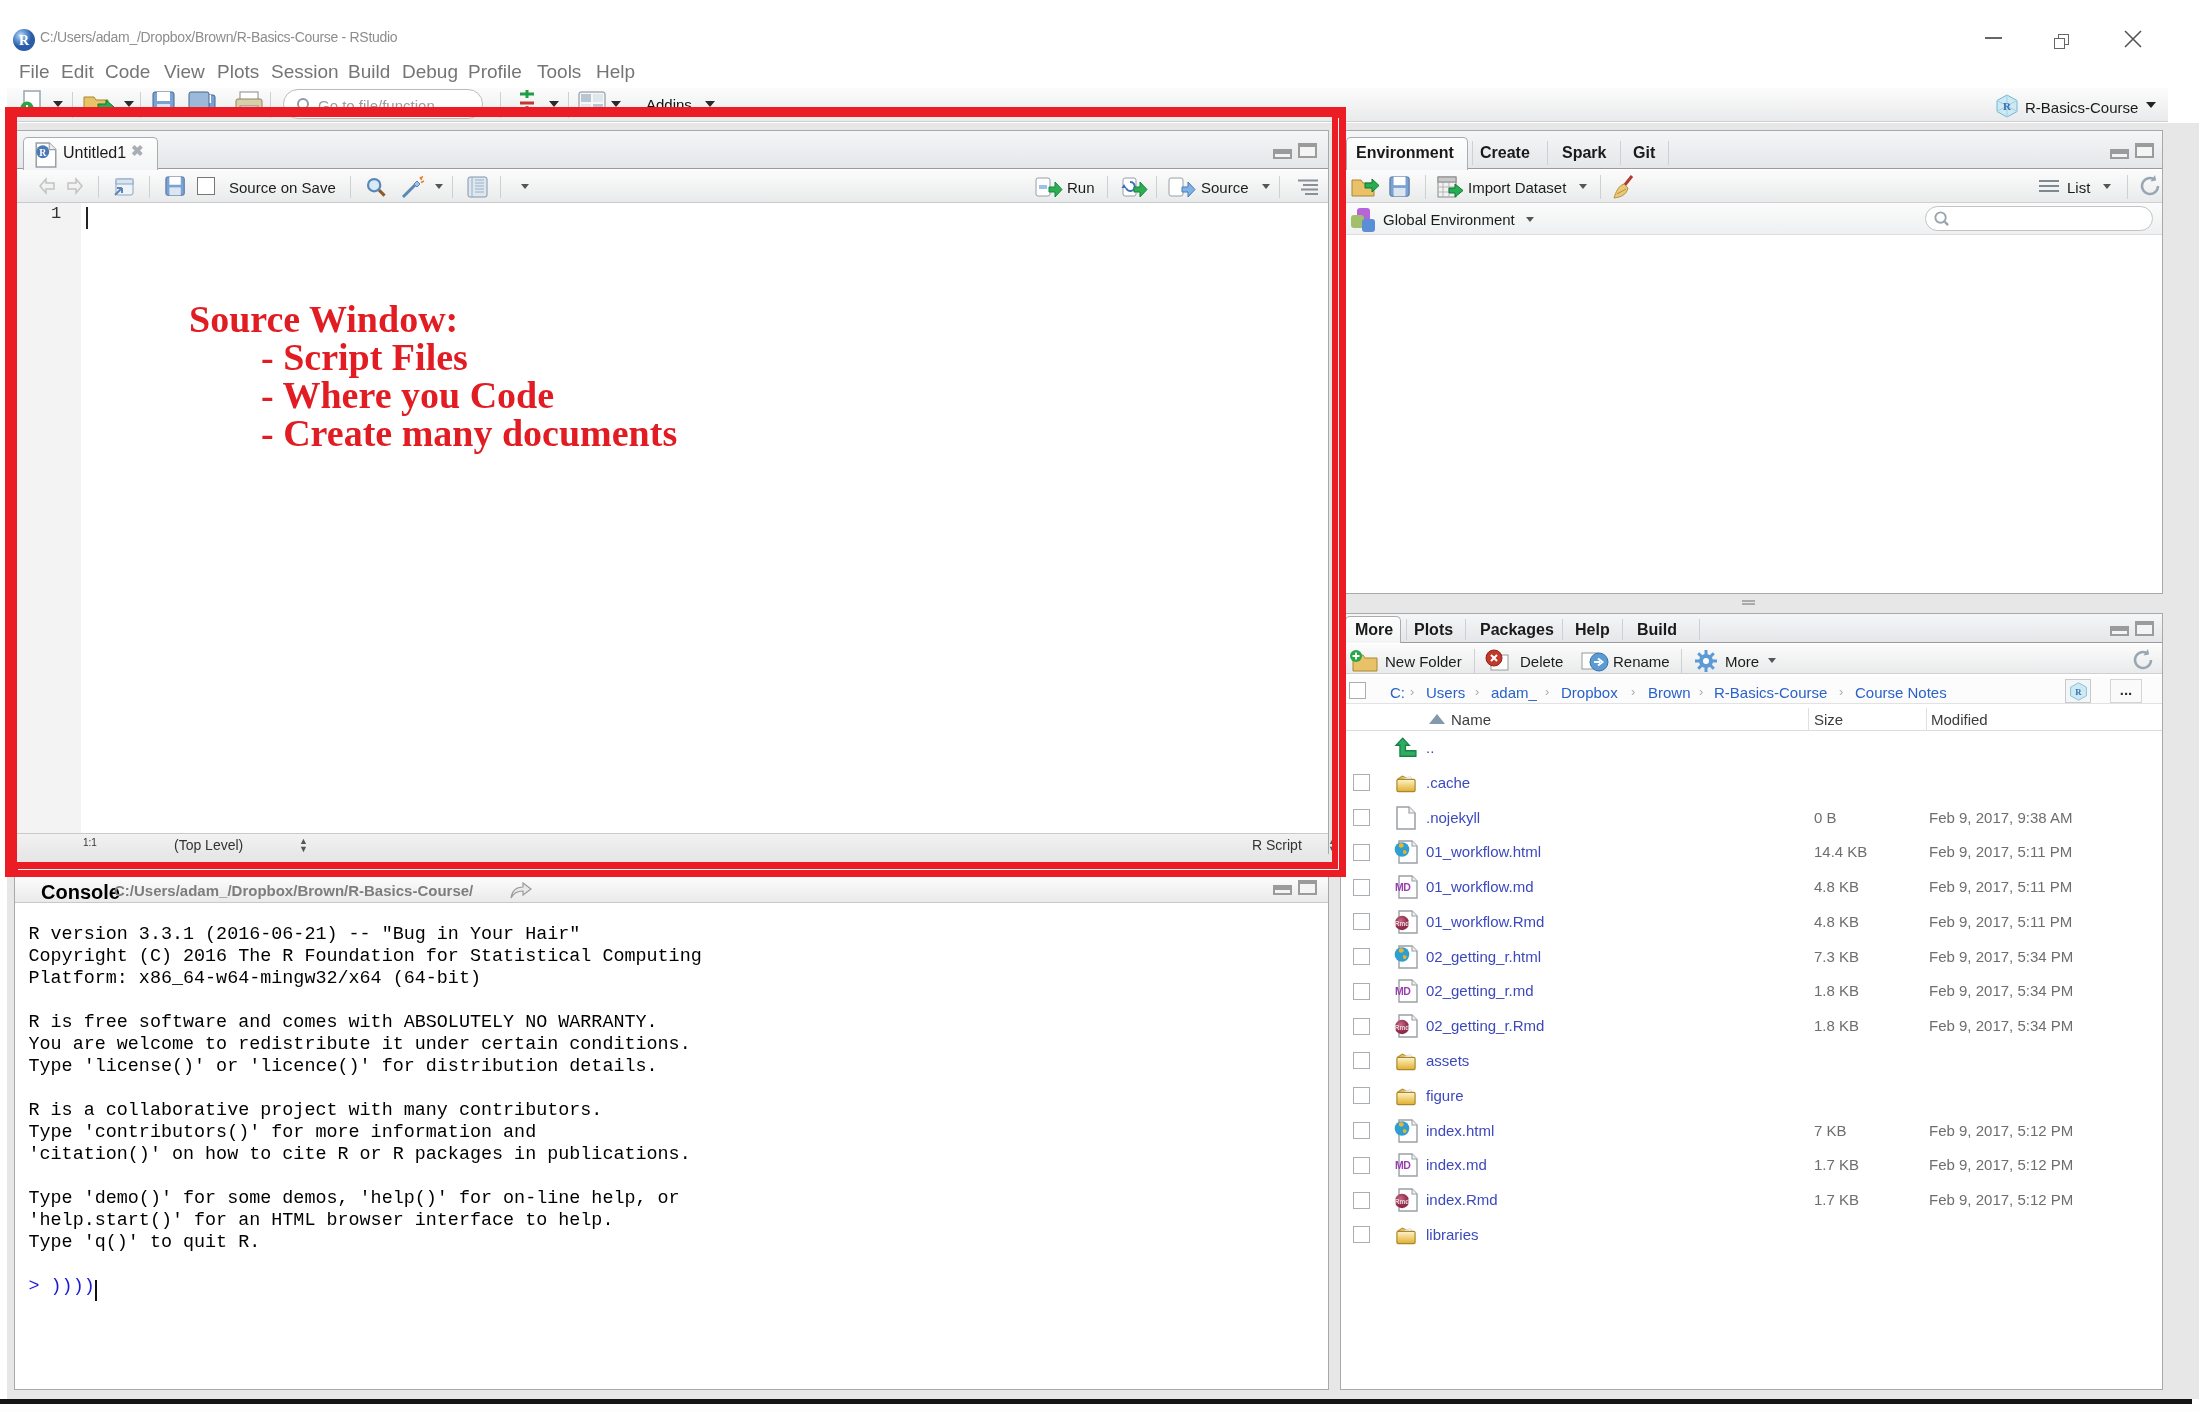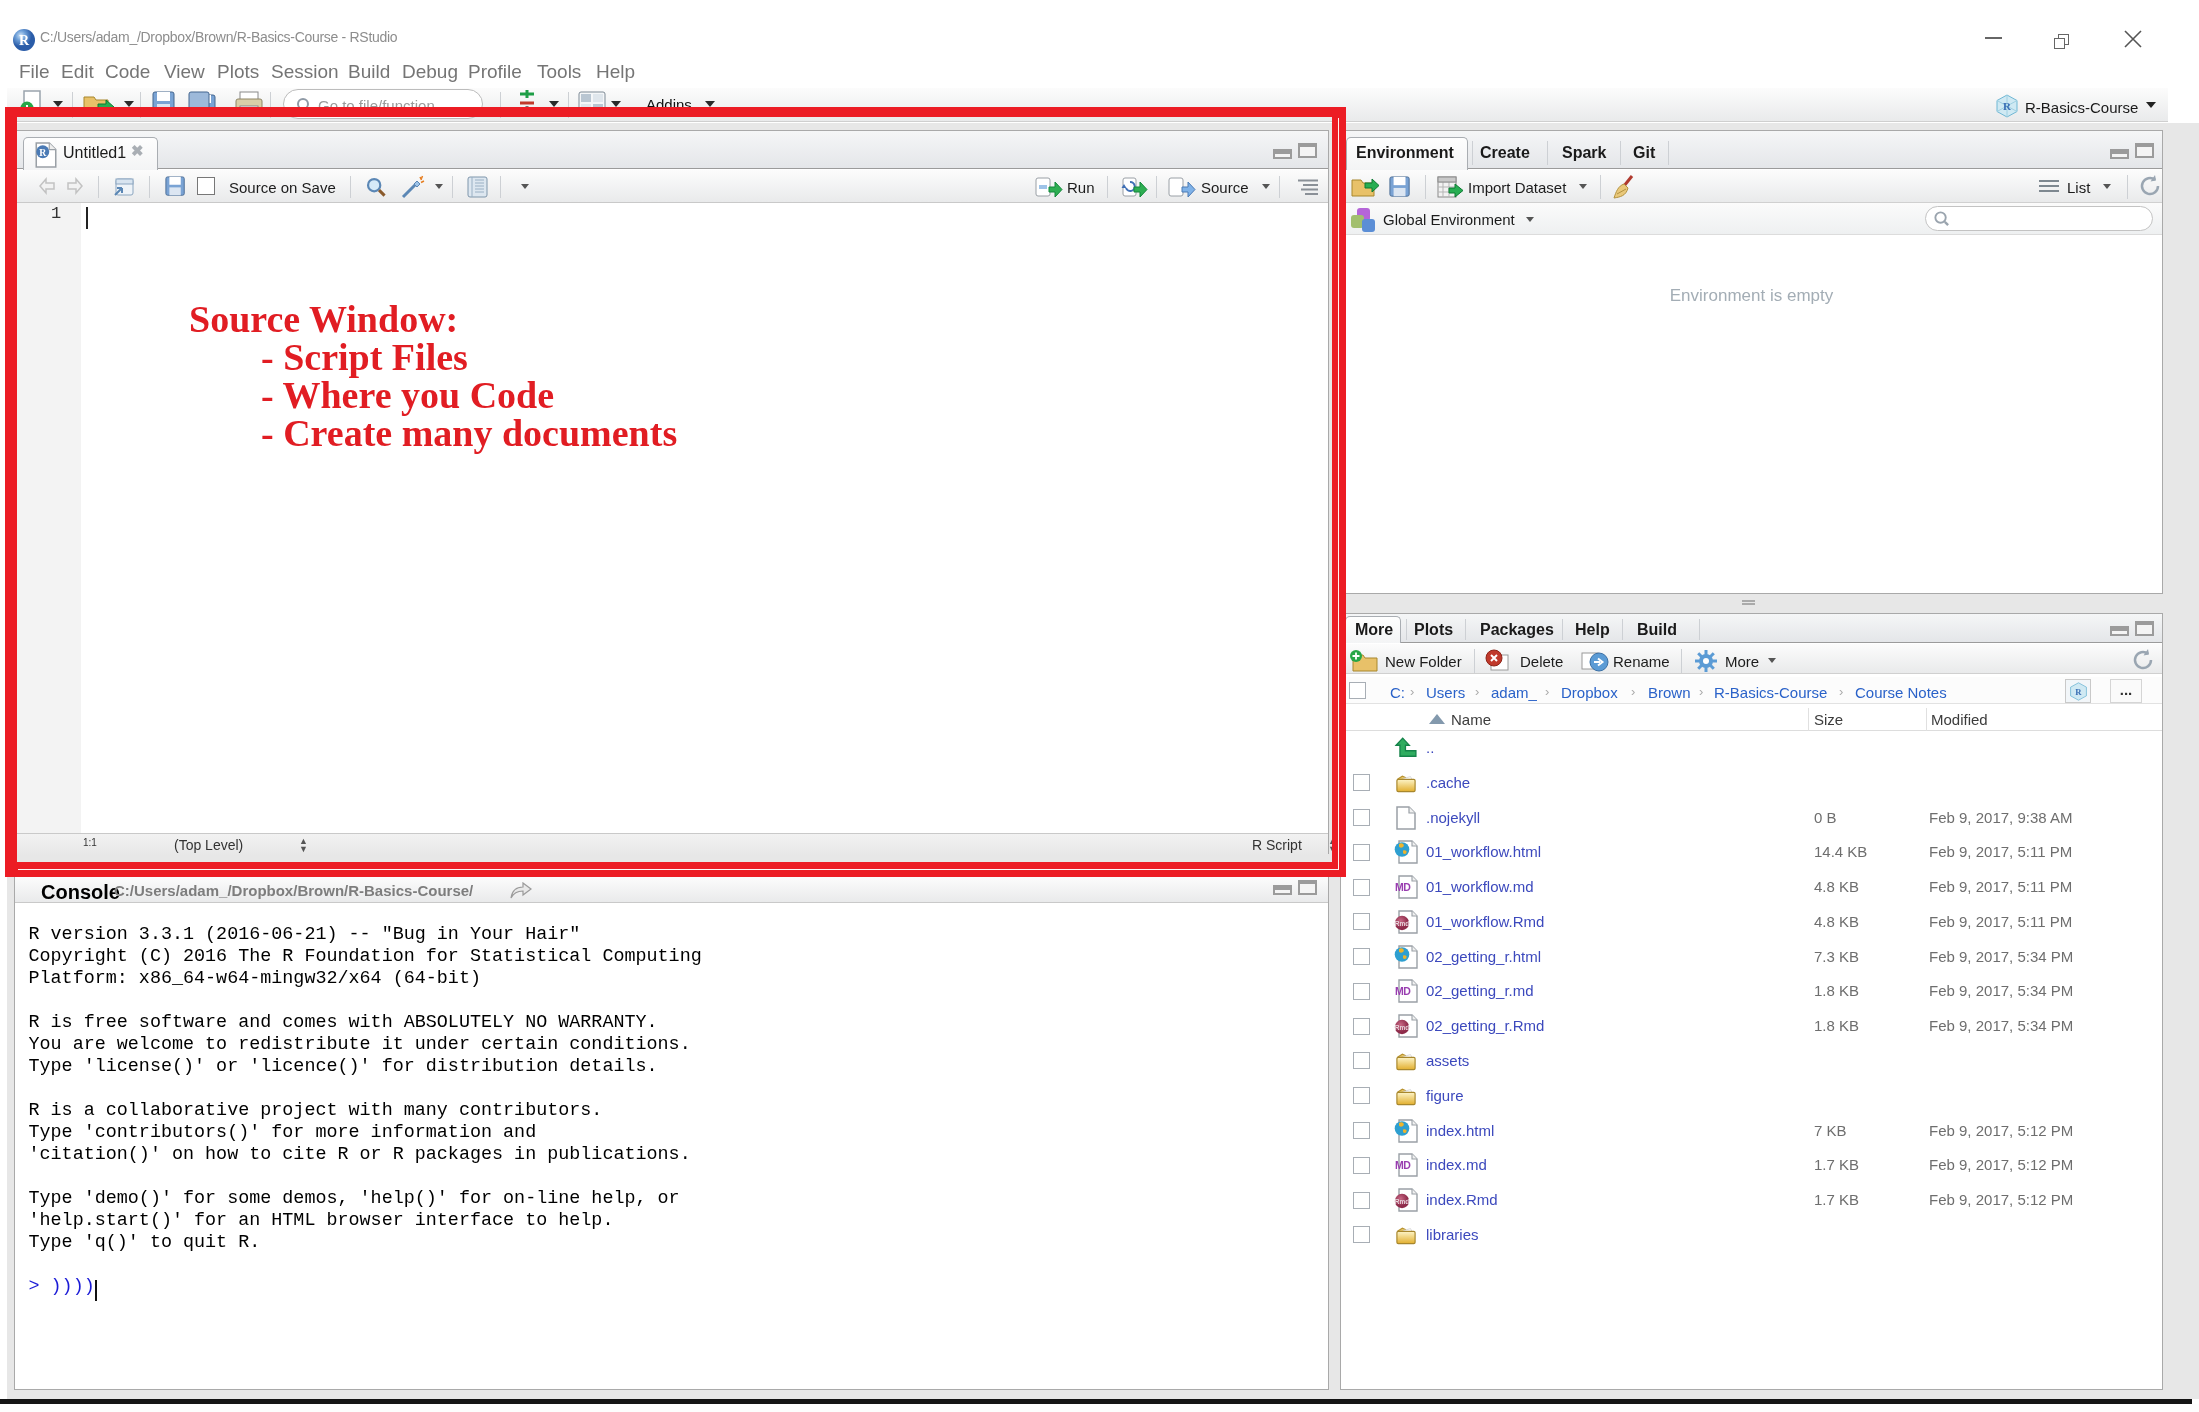--- a/index.html
+++ b/index.html
@@ -183,21 +183,20 @@
       <rect x="1" y="8" width="13" height="13" rx="3" fill="#a2bf6e"></rect>
       <rect x="12" y="12" width="13" height="13" rx="3" fill="#5b8ed6"></rect>
     </svg>
  <div class="abs ut" style="left:42px;top:80px">Global Environment</div>
  <div class="gcar" style="left:185px;top:86px"></div>
  <div class="abs" style="left:584px;top:75px;width:228px;height:25px;border:1px solid #c3c3c3;border-radius:13px;background:#fff"></div>
  <svg class="abs" style="left:592px;top:79px" width="17" height="17" viewBox="0 0 18 18">
       <circle cx="8" cy="8" r="5.5" fill="none" stroke="#9aa4ae" stroke-width="2"></circle>
       <path d="M12.5 12.5 L16 16" stroke="#9aa4ae" stroke-width="2.5"></path>
     </svg>
- <div class="abs" style="left:0;top:155px;width:100%;text-align:center;font-size:17px;color:#a3adb5">Environment is empty</div>
 </div>
 
 <div class="abs" style="left:1742px;top:600px;width:13px;height:1.5px;background:#aaa"></div>
 <div class="abs" style="left:1742px;top:603px;width:13px;height:1.5px;background:#aaa"></div>
 
 <div class="pane" style="left:1340px;top:613px;width:823px;height:777px">
  <div class="strip" style="position:absolute;left:0;top:0;width:100%;height:29px;border-bottom:1px solid #9b9b9b"></div>
  <div class="tab" style="left:4px;top:2px;width:56px;height:27px"></div>
  <div class="abs tabtxt" style="left:14px;top:7px">More</div>
  <div class="abs tabtxt" style="left:73px;top:7px">Plots</div>

